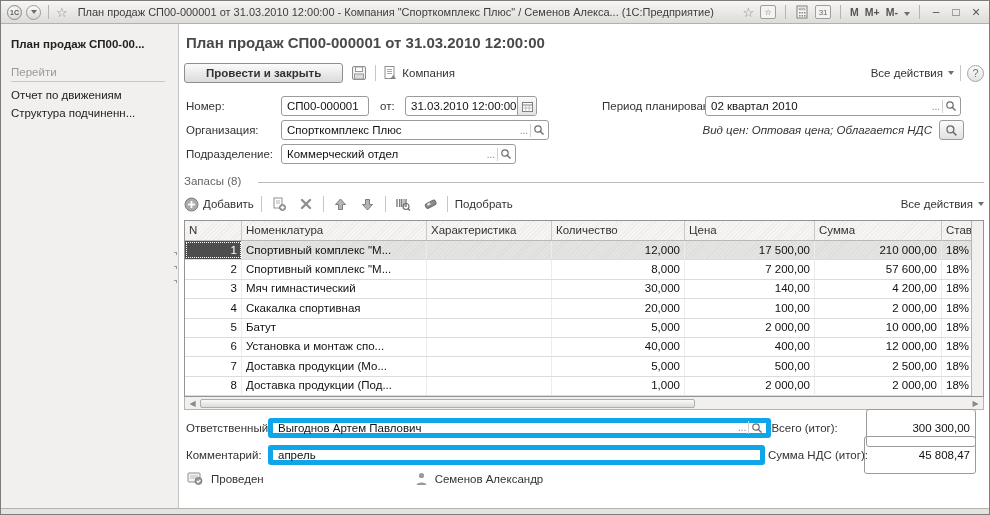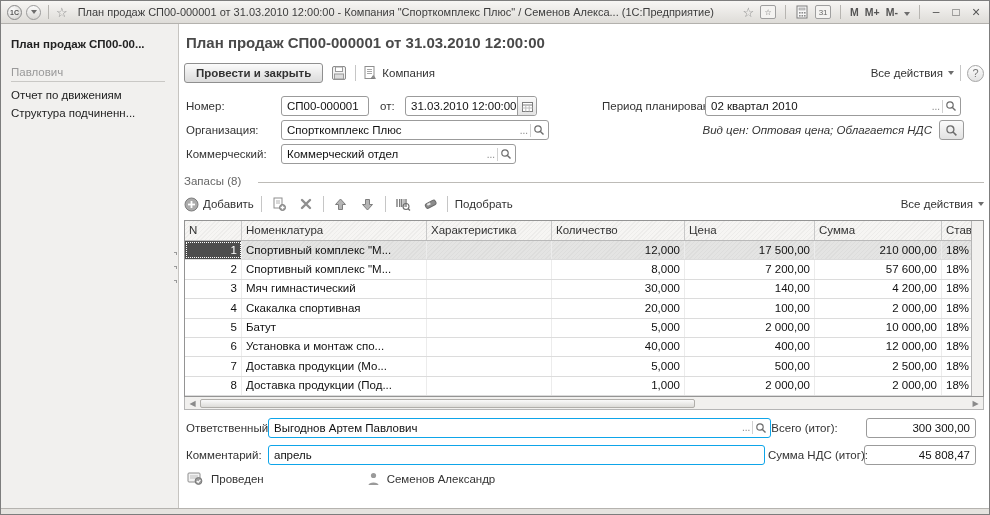--- a/index.html
+++ b/index.html
@@ -44,21 +44,21 @@
   .splitter { width:6px; background:#f1f0ee; border-right:1px solid #c6c4c0; position:relative; }
   .splitter i { position:absolute; left:1px; width:3px; height:3px; border-top:1px solid #9a9a9a;
                 border-right:1px solid #9a9a9a; }
   .main { flex:1; background:#fff; padding:6px 5px 0 5px; position:relative; overflow:hidden; }
 
   .doc-title { font-size:15px; font-weight:bold; color:#4a4a4a; margin:4px 0 10px 2px; }
 
   
   .cmd-bar { display:flex; align-items:center; gap:6px; height:24px; margin-bottom:10px; }
   .btn-main { font-family:inherit; font-size:11.5px; font-weight:bold; color:#333;
-              padding:3px 11px; border:1px solid #8f8f8f; border-radius:3px;
+              padding:3px 21px; border:1px solid #8f8f8f; border-radius:3px;
               background:linear-gradient(#fbfbfb,#dbdbdb); cursor:pointer;text-align:center; }
   .icon-btn { display:flex; align-items:center; justify-content:center; width:20px; height:20px;
               cursor:pointer; }
   .vsep { width:1px; height:16px; background:#c6c6c6; }
   .link-btn { display:flex; align-items:center; gap:4px; cursor:pointer; color:#333; }
   .spacer { flex:1; }
   .all-actions { display:flex; align-items:center; gap:5px; color:#333; cursor:pointer; }
   .help-btn { width:17px; height:17px; border:1px solid #a5a5a5; border-radius:50%;
               background:linear-gradient(#fdfdfd,#e2e2e2); color:#777; font-size:11px;
               display:flex; align-items:center; justify-content:center; cursor:pointer; }
@@ -116,31 +116,31 @@
              background:#f1f0ee; display:flex; align-items:center; }
   .hs-arrow { width:15px; height:100%; display:flex; align-items:center; justify-content:center;
               color:#8a8a8a; font-size:8px; }
   .hs-thumb { width:62%; height:9px; border:1px solid #b0aeaa; border-radius:2px;
               background:linear-gradient(#fafafa,#dddcd9); }
 
   
   .foot-form { margin-top:7px; }
   .foot-row { display:flex; align-items:center; height:21px; margin-bottom:6px; }
   .foot-lbl { width:84px; flex-shrink:0; padding-left:2px; }
-  .ffld { height:20px; border:1px solid #0ea5e9; border-radius:3px; background:#fff;
+  .ffld { height:20px; border:5px solid #0ea5e9; border-radius:3px; background:#fff;
           display:flex; align-items:center; padding:0 1px 0 5px; }
   .ffld .val { flex:1; white-space:nowrap; overflow:hidden; color:#111; }
   .w-resp { width:512px; }
   .w-comm { width:497px; }
   .tot-lbl { margin-left:auto; width:96px; text-align:left; white-space:nowrap; }
-  .tot-box { width:112px; height:20px; border:1px solid #9b9b9b; border-radius:3px;
+  .tot-box { width:112px; height:38px; border:1px solid #9b9b9b; border-radius:3px;
              display:flex; align-items:center; justify-content:flex-end; padding:0 5px;
              color:#111; margin-right:8px; }
 
-  .status-row { display:flex; align-items:center; margin-top:6px; padding-left:3px; }
+  .status-row { display:flex; align-items:center; margin-top:6px; padding-left:3px;gap:48px; }
   .status-item { display:flex; align-items:center; gap:7px; color:#333; }
   .status-user { margin-left:103px; }
 
   .bottom-strip { height:7px; background:#e5e3df; border-top:1px solid #b5b3af; }
 
   .ic { display:block; }
 </style>
 </head>
 <body>
 
@@ -180,21 +180,21 @@
       <span class="tb-win">–</span>
       <span class="tb-win">□</span>
       <span class="tb-win" style="font-size:14px;">×</span>
     </div>
   </div>
 
   <div class="app-body">
 
     <div class="sidebar">
       <div class="sb-title">План продаж СП00-00...</div>
-      <div class="sb-section">Павлович</div>
+      <div class="sb-section">Перейти</div>
       <div class="sb-item">Отчет по движениям</div>
       <div class="sb-item">Структура подчиненн...</div>
     </div>
     <div class="splitter">
       <i style="top:228px;"></i>
         <i style="top:242px;"></i>
         <i style="top:256px;"></i>
     </div>
 
     <div class="main">
@@ -273,21 +273,21 @@
           </span>
         </div>
         <span class="price-type" style="left:430px; top:29px; width:318px;font-style:italic;">Вид цен: Оптовая цена; Облагается НДС</span>
         <span class="sq-btn" style="left:755px; top:25px;">
           <svg class="ic" width="13" height="13" viewBox="0 0 12 12">
               <circle cx="5" cy="5" r="3.2" fill="none" stroke="#6d6d6d" stroke-width="1.2"></circle>
               <line x1="7.4" y1="7.4" x2="10.5" y2="10.5" stroke="#6d6d6d" stroke-width="1.4"></line>
             </svg>
         </span>
 
-        <span class="lbl" style="left:2px; top:53px;">Коммерческий:</span>
+        <span class="lbl" style="left:2px; top:53px;">Подразделение:</span>
         <div class="fld" style="left:97px; top:49px; width:235px;">
           <span class="val">Коммерческий отдел</span>
           <span class="fbtn">...</span>
           <span class="fbtn-sep"></span>
           <span class="fbtn">
             <svg class="ic" width="12" height="12" viewBox="0 0 12 12">
                 <circle cx="5" cy="5" r="3.2" fill="none" stroke="#6d6d6d" stroke-width="1.2"></circle>
                 <line x1="7.4" y1="7.4" x2="10.5" y2="10.5" stroke="#6d6d6d" stroke-width="1.4"></line>
               </svg>
           </span>

